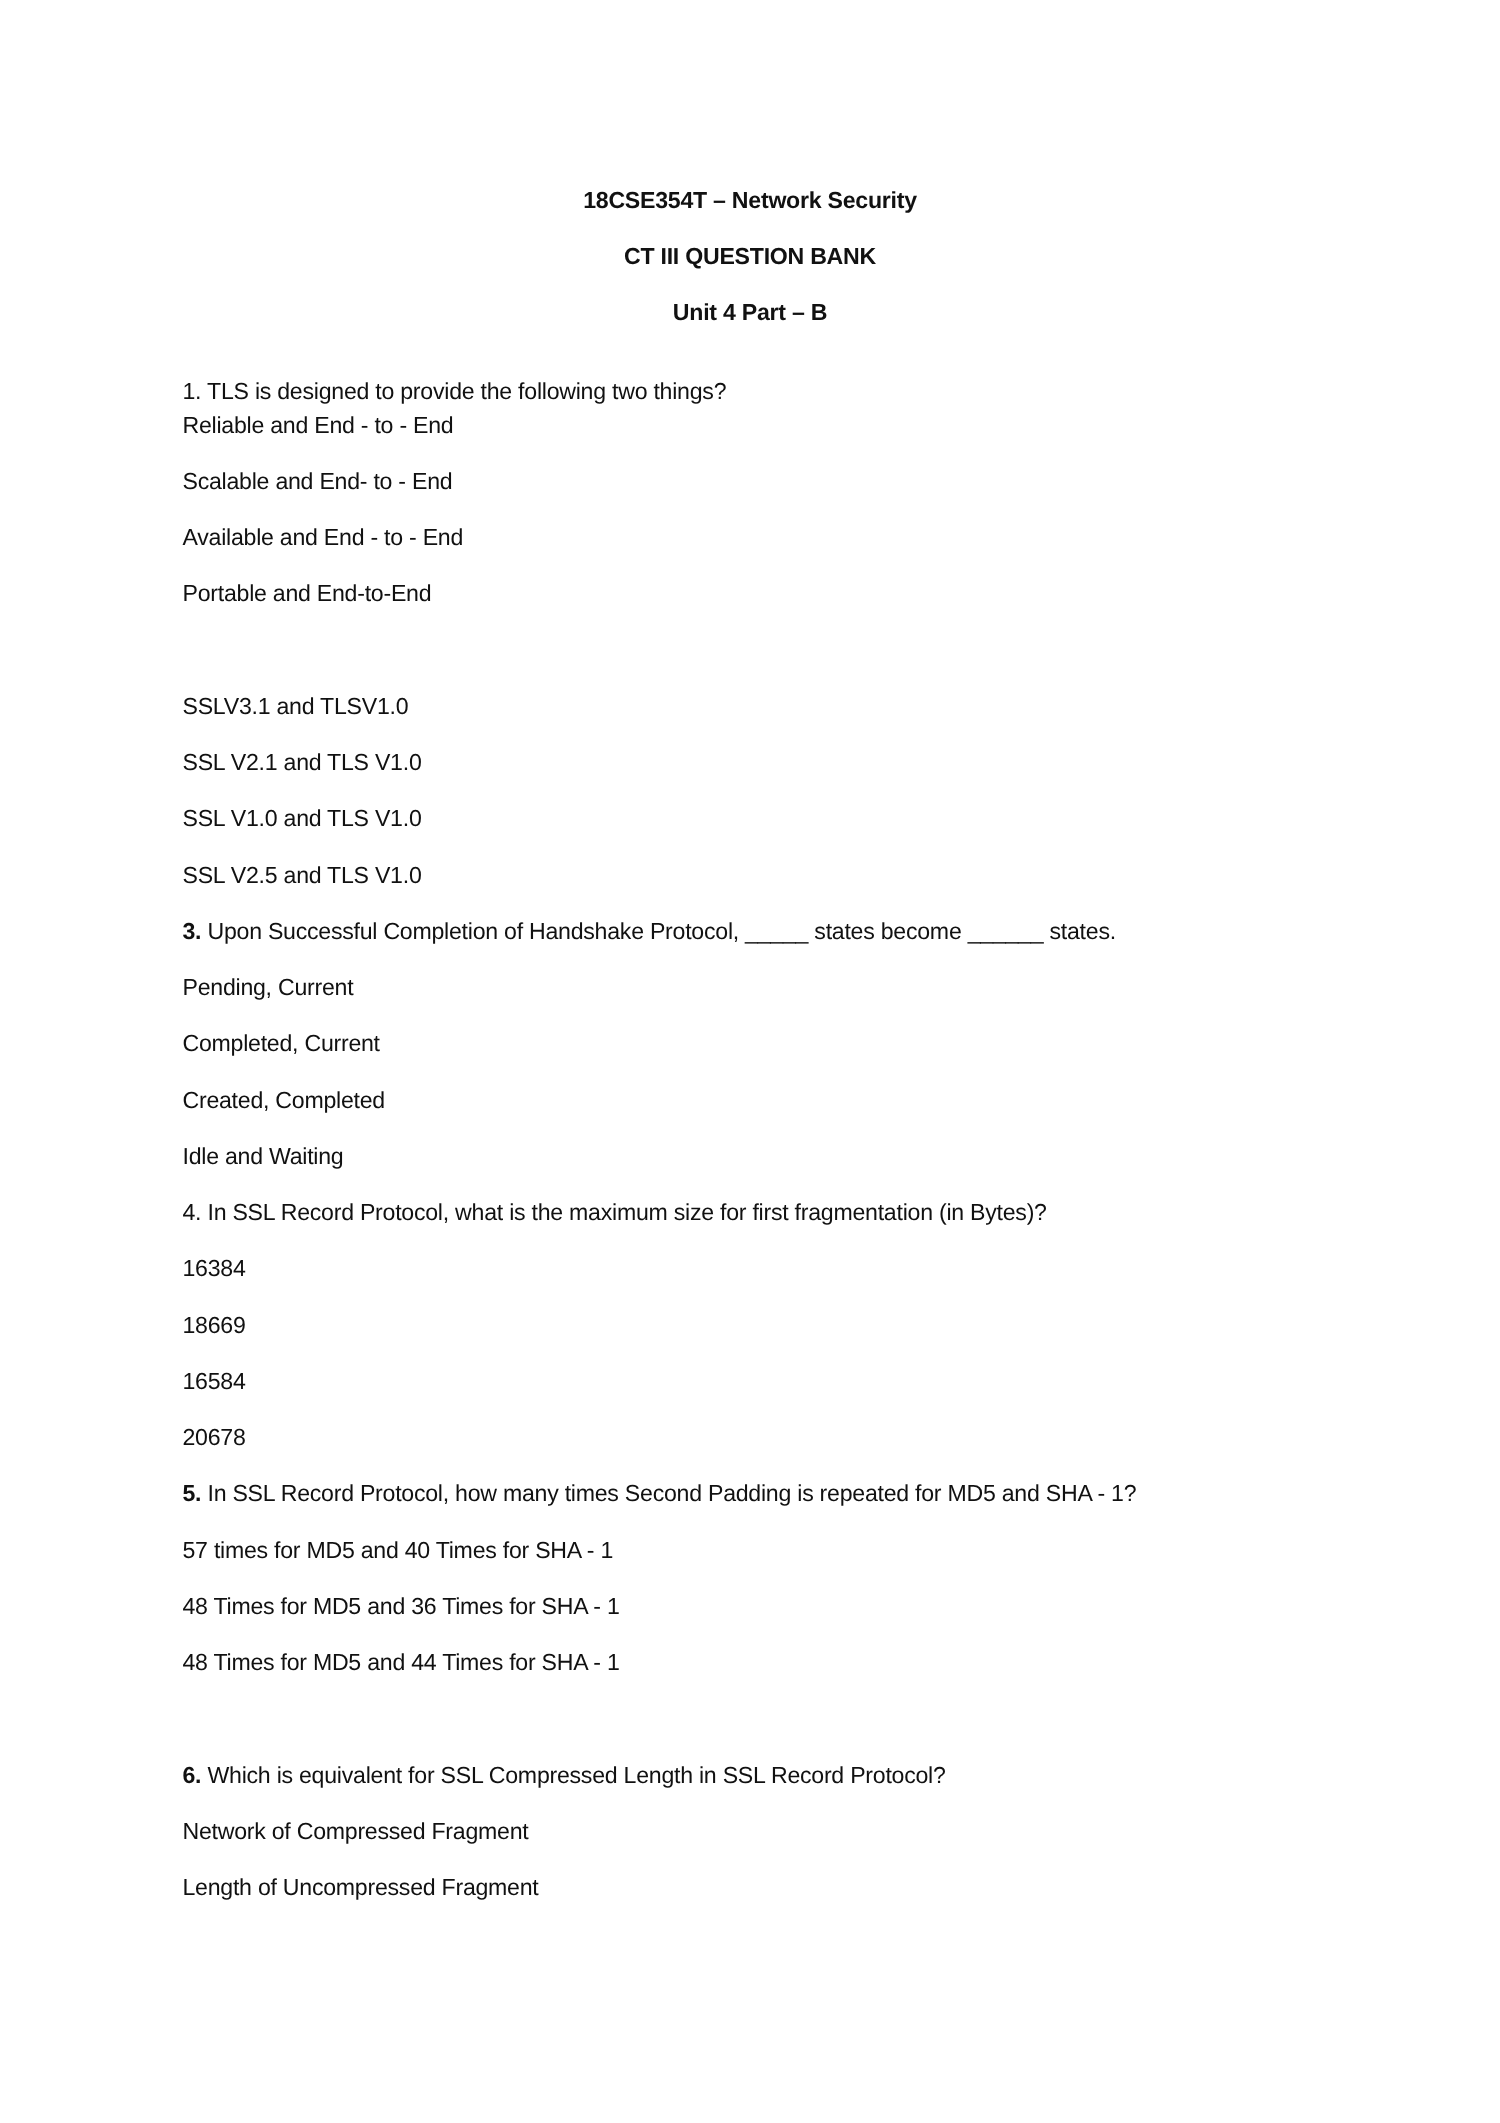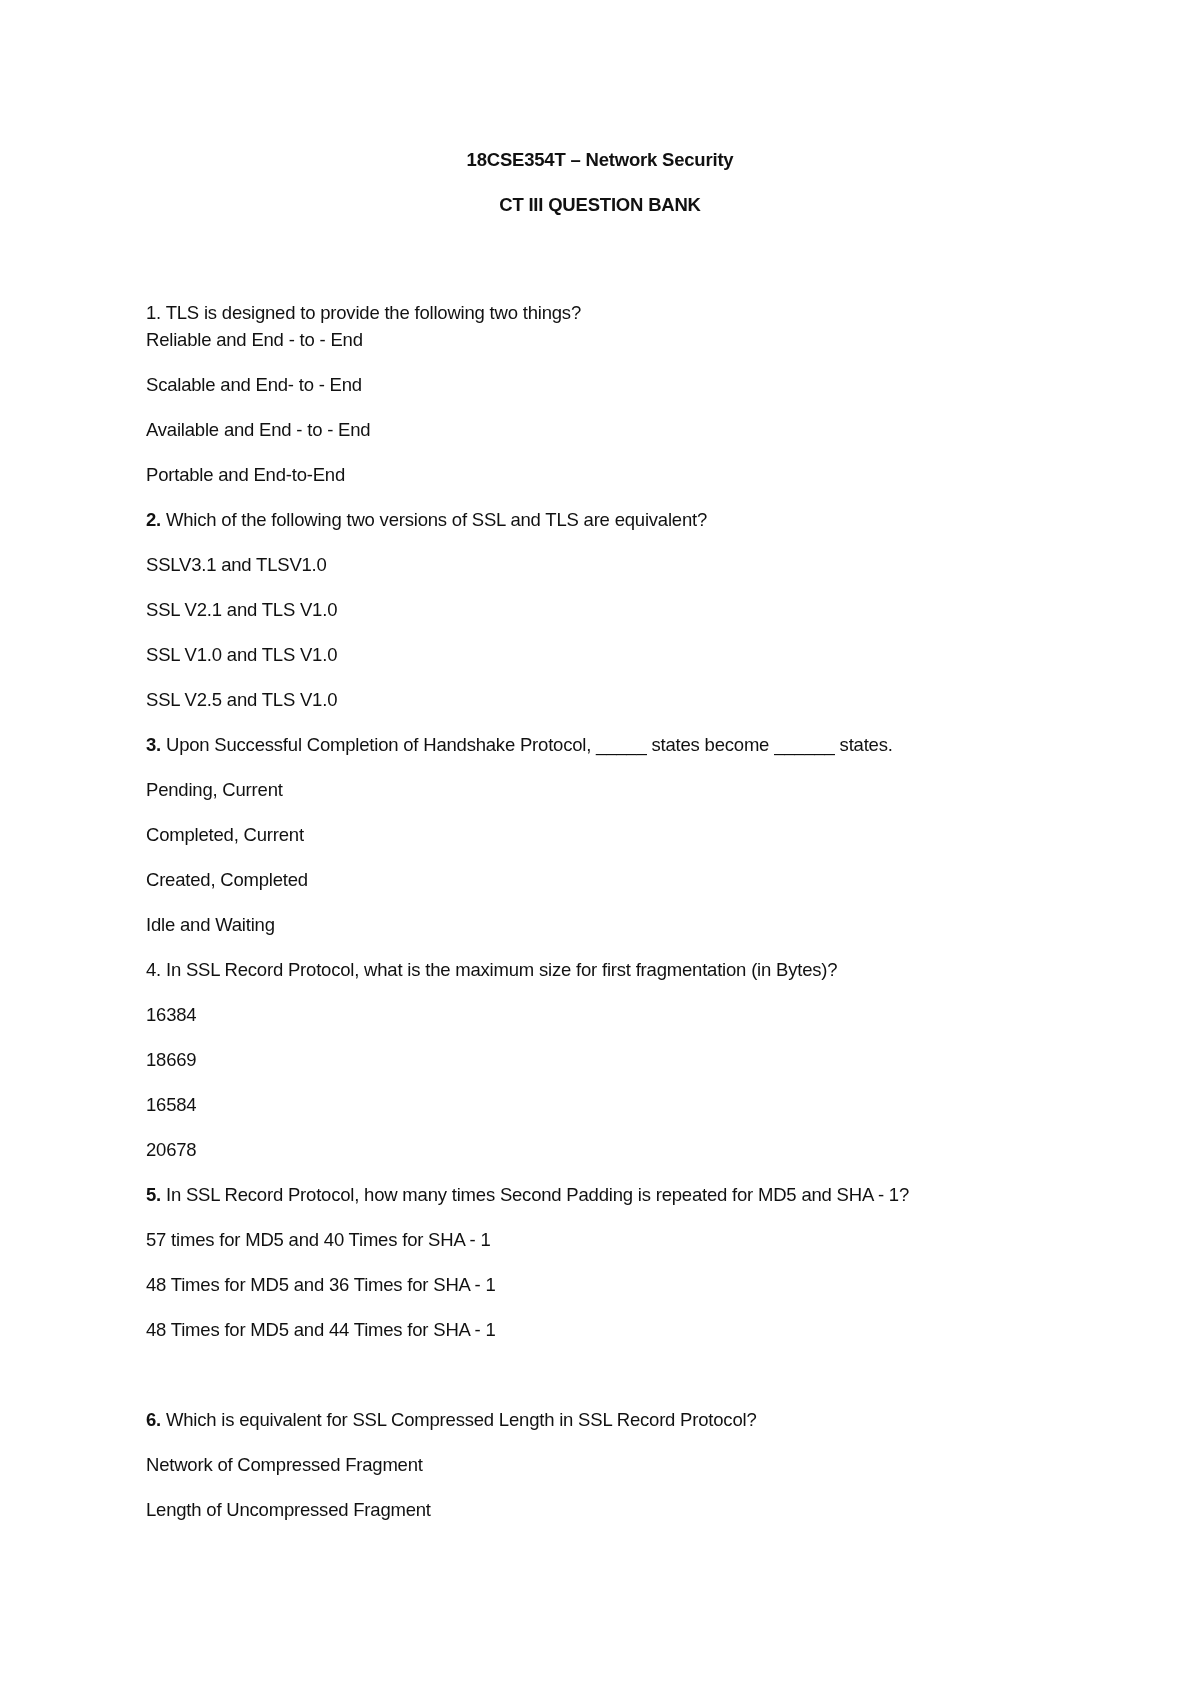--- a/index.html
+++ b/index.html
@@ -10,28 +10,28 @@
   .center { left: 0; width: 1200px; text-align: center; font-weight: bold; }
   .qnum { font-weight: bold; }
 </style>
 </head>
 <body>
 
 <div class="page">
 
   <div class="line center" style="top:148px">18CSE354T – Network Security</div>
   <div class="line center" style="top:193px">CT III QUESTION BANK</div>
+  <div class="line center" style="top:238px">Unit 4 Part – B</div>
 
   <div class="line" style="top:301px"><span>1.</span><span> TLS is designed to provide the following two things?</span></div>
   <div class="line" style="top:328px">Reliable and End - to - End</div>
   <div class="line" style="top:373px">Scalable and End- to - End</div>
   <div class="line" style="top:418px">Available and End - to - End</div>
   <div class="line" style="top:463px">Portable and End-to-End</div>
 
-  <div class="line" style="top:508px"><span class="qnum">2.</span><span> Which of the following two versions of SSL and TLS are equivalent?</span></div>
   <div class="line" style="top:553px">SSLV3.1 and TLSV1.0</div>
   <div class="line" style="top:598px">SSL V2.1 and TLS V1.0</div>
   <div class="line" style="top:643px">SSL V1.0 and TLS V1.0</div>
   <div class="line" style="top:688px">SSL V2.5 and TLS V1.0</div>
 
   <div class="line" style="top:733px"><span class="qnum">3.</span><span> Upon Successful Completion of Handshake Protocol, _____ states become ______ states.</span></div>
   <div class="line" style="top:778px">Pending, Current</div>
   <div class="line" style="top:823px">Completed, Current</div>
   <div class="line" style="top:868px">Created, Completed</div>
   <div class="line" style="top:913px">Idle and Waiting</div>

